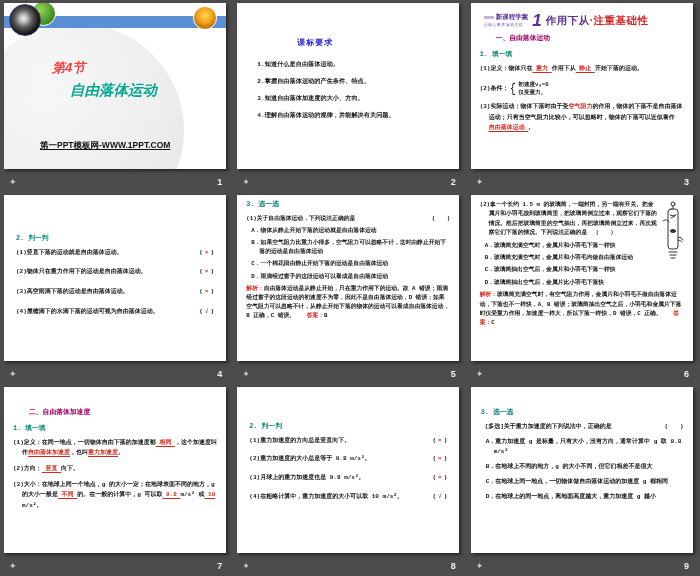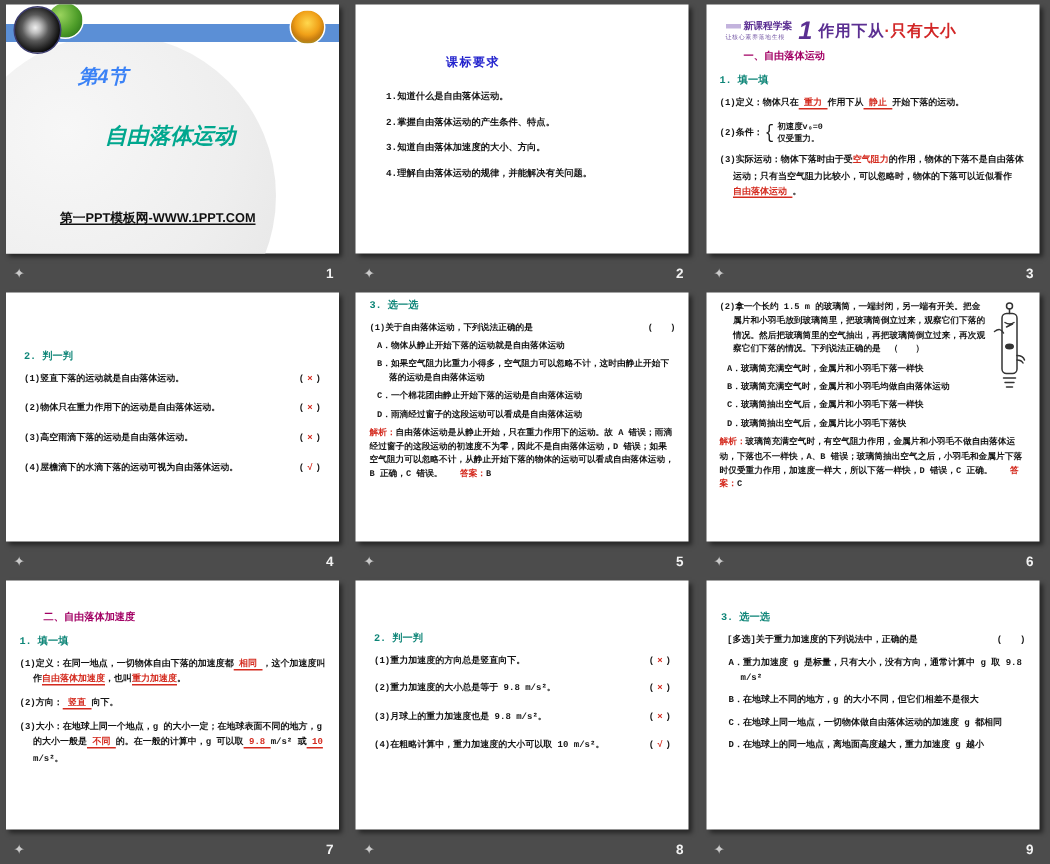--- a/index.html
+++ b/index.html
@@ -66,22 +66,22 @@
   .s1 .bar { position:absolute; left:0; top:13px; width:100%; height:12px; background:#5b8fd6; z-index:1; }
   .s1 .leaf { position:absolute; left:27px; top:-2px; width:25px; height:25px; border-radius:50%; z-index:2;
               border:1px solid #fff;
               background:radial-gradient(circle at 35% 35%, #9ad45e 0%, #4f9e2a 55%, #1e6612 100%); }
   .s1 .dandelion { position:absolute; left:5px; top:1px; width:32px; height:32px; border-radius:50%; z-index:3;
               border:1px solid #3c3c6e;
               background:radial-gradient(circle at 45% 45%, #efefef 0%, #bdbdbd 16%, #5a5a5a 38%, #0a0a0a 72%); }
   .s1 .flower { position:absolute; right:9px; top:3px; width:24px; height:24px; border-radius:50%; z-index:2;
               border:1px solid #fff;
               background:radial-gradient(circle at 50% 38%, #ffd84e 0%, #f0a018 45%, #c77d10 65%, #7da33c 100%); }
-  .s1 .t1 { position:absolute; left:48px; top:39px; z-index:4; font-size:13px; font-weight:bold;
-            font-style:italic; color:#3b82f6; }
+  .s1 .t1 { position:absolute; left:48px; top:56px; z-index:4; font-size:13px; font-weight:bold;
+            font-style:italic; color:#ef4444; }
   .s1 .t2 { position:absolute; left:66px; top:78px; z-index:4; font-size:14.5px; font-weight:bold;
             font-style:italic; color:#00a78e; }
   .s1 .foot { position:absolute; left:36px; top:137px; z-index:4; font-size:8.5px; font-weight:bold; color:#111;text-decoration:underline; }
 
   
   .s3-header { display:flex; align-items:flex-start; padding:10px 6px 2px 13px; }
   .logo-title { display:flex; align-items:center; color:#5b2f92; font-size:6.5px; font-weight:bold; white-space:nowrap; }
   .logo-bars { display:inline-block; width:10px; height:3px; background:#c3b3dd; margin-right:2px; }
   .logo-sub { color:#7a5ea8; font-size:4px; letter-spacing:.4px; white-space:nowrap; }
   .unit-num { font-size:17px; color:#5b2f92; font-style:italic; font-weight:bold; line-height:.9; margin:0 4px 0 4px; }
@@ -136,21 +136,21 @@
       <div class="s3-header">
         <div>
           <div class="logo-title">
             <span class="logo-bars"></span>
             <span>新课程学案</span>
           </div>
           <div class="logo-sub">让核心素养落地生根</div>
         </div>
         <div class="unit-num">1</div>
         <div class="s3-title">
-          <span class="main">作用下从</span><span class="accent">·只有大小</span>
+          <span class="main">作用下从</span><span class="accent">·注重基础性</span>
         </div>
       </div>
       <div class="body">
           <div class="blk h-magenta">一、自由落体运动</div>
           <div class="blk h-teal">1. 填一填</div>
           <div class="blk para hang"><span class="sg-p">(1)定义：物体只在</span><span class="sg-rb"> 重力 </span><span class="sg-p">作用下从</span><span class="sg-rb"> 静止 </span><span class="sg-p">开始下落的运动。</span></div>
           <div class="blk brace-row">
             <span class="sg-p">(2)条件：</span>
             <span class="brace">{</span>
             <span class="bstack">

